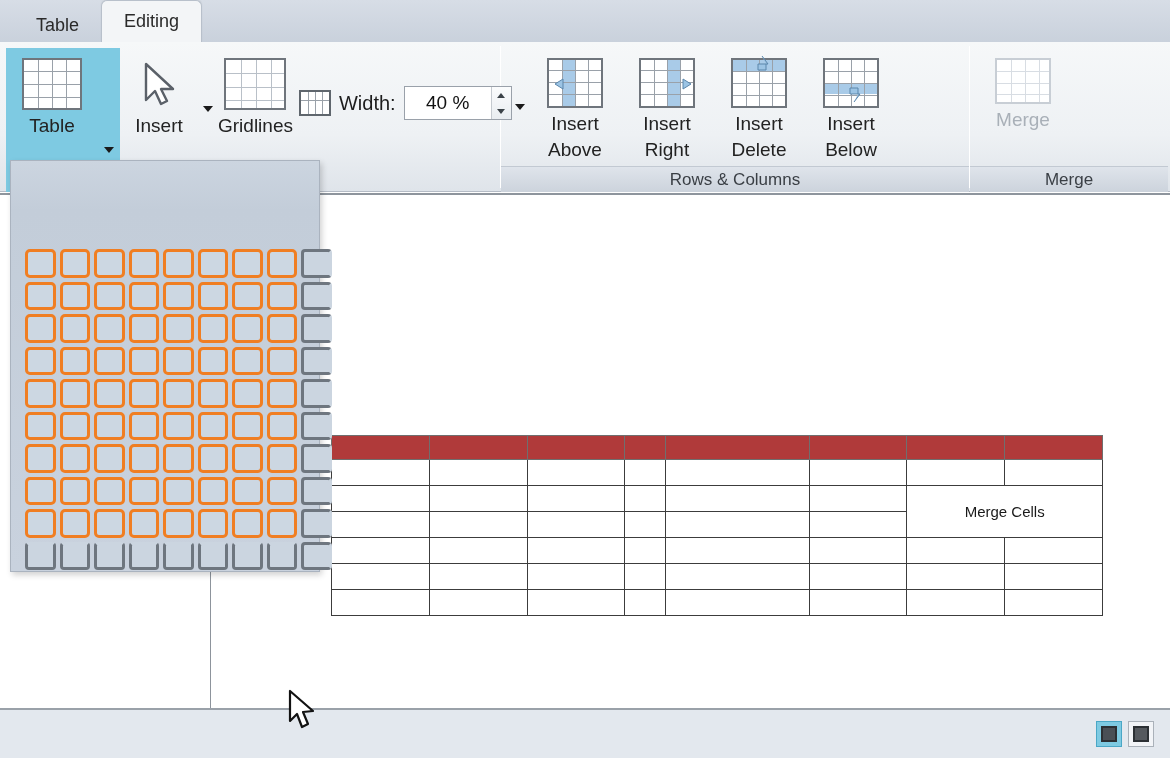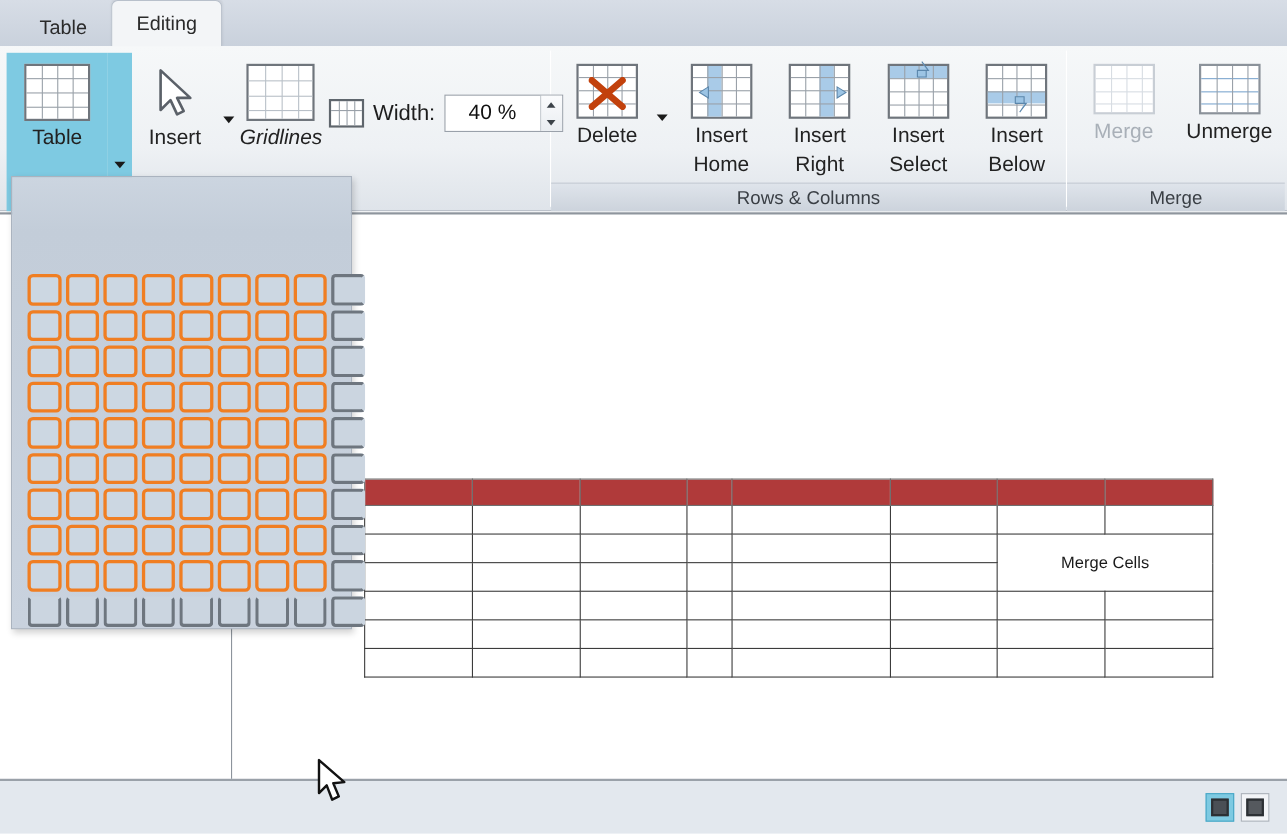--- a/index.html
+++ b/index.html
@@ -247,21 +247,21 @@
             <svg width="46" height="52" viewBox="0 0 46 52">
               <polygon points="10,6 10,42 19,33 25,46 31,43 25,31 37,31" fill="#ffffff" stroke="#5b6169" stroke-width="2.4" stroke-linejoin="round"></polygon>
             </svg>
             <div class="blabel">Insert</div>
           </div>
           <div class="bigbtn" style="width:20px;padding-top:0;">
             <div style="margin-top:58px;" class="caret"></div>
           </div>
         </div>
 
-        <div class="bigbtn" style="width:108px;font-style:italic;">
+        <div class="bigbtn" style="width:108px;">
           <div class="mg" style="width:62px;height:52px;border-width:2px;">
             <div class="hl" style="top:13px;background:#b9c0c8;"></div>
             <div class="hl" style="top:27px;background:#b9c0c8;"></div>
             <div class="hl" style="top:40px;background:#b9c0c8;"></div>
             <div class="vl" style="left:15px;background:#b9c0c8;"></div>
             <div class="vl" style="left:30px;background:#b9c0c8;"></div>
             <div class="vl" style="left:45px;background:#b9c0c8;"></div>
           </div>
           <div class="blabel">Gridlines</div>
         </div>
@@ -284,54 +284,40 @@
         </div>
       </div>
     </div>
 
     <div class="sep"></div>
 
     <div class="rgroup" style="width:468px;">
       <div class="rgroup-body" style="padding-left:10px;">
 
         <div class="withcaret">
-          <div class="bigbtn" style="width:82px;">
-            <div class="mg" style="width:56px;height:50px;">
-              <div class="hl" style="top:10px;"></div>
-                <div class="hl" style="top:22px;"></div>
-                <div class="hl" style="top:34px;"></div>
-              <div class="vl" style="left:13px;"></div>
-                <div class="vl" style="left:26px;"></div>
-                <div class="vl" style="left:39px;"></div>
-              <svg width="34" height="30" style="position:absolute;left:9px;top:10px;">
-                <path d="M3,3 L31,27 M31,3 L3,27" stroke="#c2410c" stroke-width="6" stroke-linecap="round"></path>
-              </svg>
-            </div>
-            <div class="blabel">Delete</div>
-          </div>
           <div class="bigbtn" style="width:18px;padding-top:0;">
             <div style="margin-top:56px;" class="caret"></div>
           </div>
         </div>
 
         <div class="bigbtn" style="width:92px;">
           <div class="mg" style="width:56px;height:50px;">
             <div class="band" style="left:13px;top:0;width:13px;bottom:0;"></div>
             <div class="hl" style="top:10px;"></div>
               <div class="hl" style="top:22px;"></div>
               <div class="hl" style="top:34px;"></div>
             <div class="vl" style="left:13px;"></div>
               <div class="vl" style="left:26px;"></div>
               <div class="vl" style="left:39px;"></div>
             <svg width="22" height="14" style="position:absolute;left:4px;top:17px;">
               <path d="M2,7 L10,2 L10,12 Z" fill="#9cc4e4" stroke="#5b86ab" stroke-width="1"></path>
             </svg>
           </div>
           <div class="blabel two">Insert</div>
-          <div class="blabel two">Home</div>
+          <div class="blabel two">Above</div>
         </div>
 
         <div class="bigbtn" style="width:92px;">
           <div class="mg" style="width:56px;height:50px;">
             <div class="band" style="left:26px;top:0;width:13px;bottom:0;"></div>
             <div class="hl" style="top:10px;"></div>
               <div class="hl" style="top:22px;"></div>
               <div class="hl" style="top:34px;"></div>
             <div class="vl" style="left:13px;"></div>
               <div class="vl" style="left:26px;"></div>
@@ -351,21 +337,21 @@
               <div class="hl" style="top:23px;"></div>
               <div class="hl" style="top:35px;"></div>
             <div class="vl" style="left:13px;"></div>
               <div class="vl" style="left:26px;"></div>
               <div class="vl" style="left:39px;"></div>
             <svg width="16" height="18" style="position:absolute;left:21px;top:-5px;">
               <path d="M8,1 L14,9 L4,9 L4,15 L12,15 L12,9" fill="#9cc4e4" stroke="#5b86ab" stroke-width="1"></path>
             </svg>
           </div>
           <div class="blabel two">Insert</div>
-          <div class="blabel two">Select</div>
+          <div class="blabel two">Delete</div>
         </div>
 
         <div class="bigbtn" style="width:92px;">
           <div class="mg" style="width:56px;height:50px;">
             <div class="band" style="left:0;bottom:12px;right:0;height:11px;"></div>
             <div class="hl" style="top:11px;"></div>
               <div class="hl" style="top:23px;"></div>
               <div class="hl" style="top:35px;"></div>
             <div class="vl" style="left:13px;"></div>
               <div class="vl" style="left:26px;"></div>
@@ -388,31 +374,20 @@
         <div class="bigbtn disabled" style="width:94px;">
           <div class="mg light" style="width:56px;height:46px;">
             <div class="hl" style="top:11px;"></div>
               <div class="hl" style="top:23px;"></div>
               <div class="hl" style="top:34px;"></div>
             <div class="vl" style="left:14px;"></div>
               <div class="vl" style="left:28px;"></div>
               <div class="vl" style="left:42px;"></div>
           </div>
           <div class="blabel">Merge</div>
-        </div>
-        <div class="bigbtn" style="width:104px;">
-          <div class="mg" style="width:56px;height:46px;border-color:#8b929a;">
-            <div class="hl" style="top:11px;background:#7ea7cf;"></div>
-            <div class="hl" style="top:23px;background:#7ea7cf;"></div>
-            <div class="hl" style="top:34px;background:#7ea7cf;"></div>
-            <div class="vl" style="left:14px;"></div>
-              <div class="vl" style="left:28px;"></div>
-              <div class="vl" style="left:42px;"></div>
-          </div>
-          <div class="blabel">Unmerge</div>
         </div>
       </div>
       <div class="rgroup-title">Merge</div>
     </div>
   </div>
 
   <div class="doc">
     <div class="leftpane-divider"></div>
 
 

